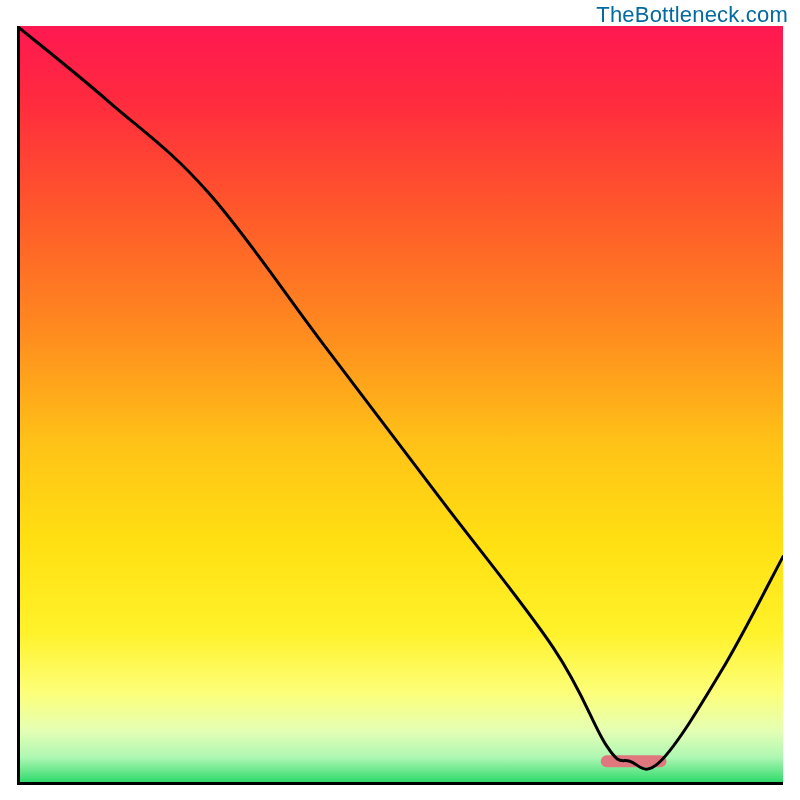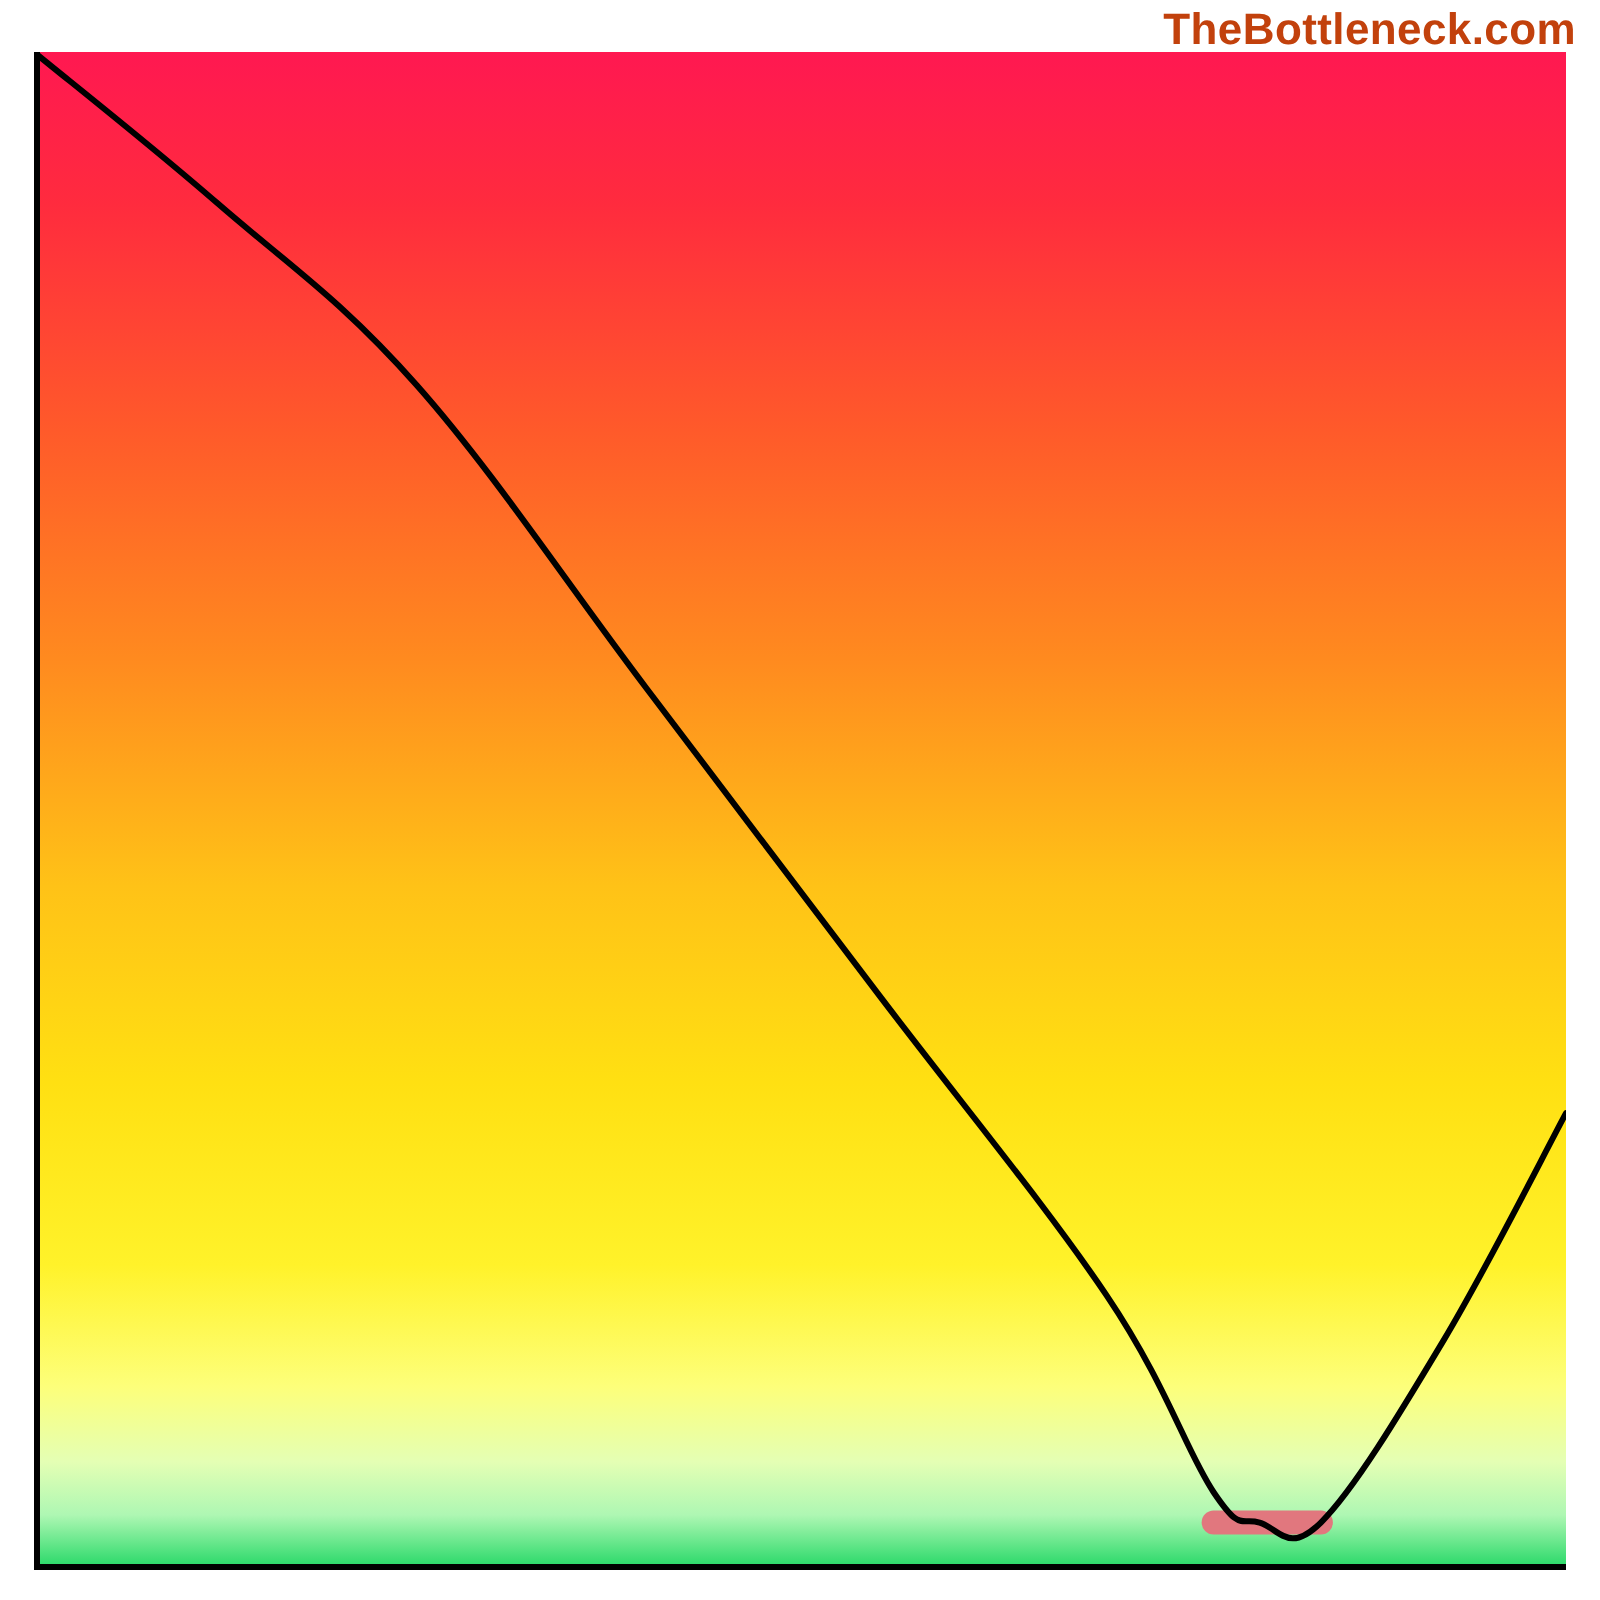--- a/index.html
+++ b/index.html
@@ -14,22 +14,22 @@
   .canvas {
     position: relative;
     width: 800px;
     height: 800px;
   }
   .watermark {
     position: absolute;
     top: 2px;
     right: 12px;
     font-size: 22px;
-    font-weight: 700;
-    color: #c2410c;
+    font-weight: 400;
+    color: #0369a1;
     letter-spacing: 0.2px;
   }
   .plot-area {
     position: absolute;
     left: 17px;
     top: 26px;
     width: 766px;
     height: 758px;
     overflow: hidden;
   }

